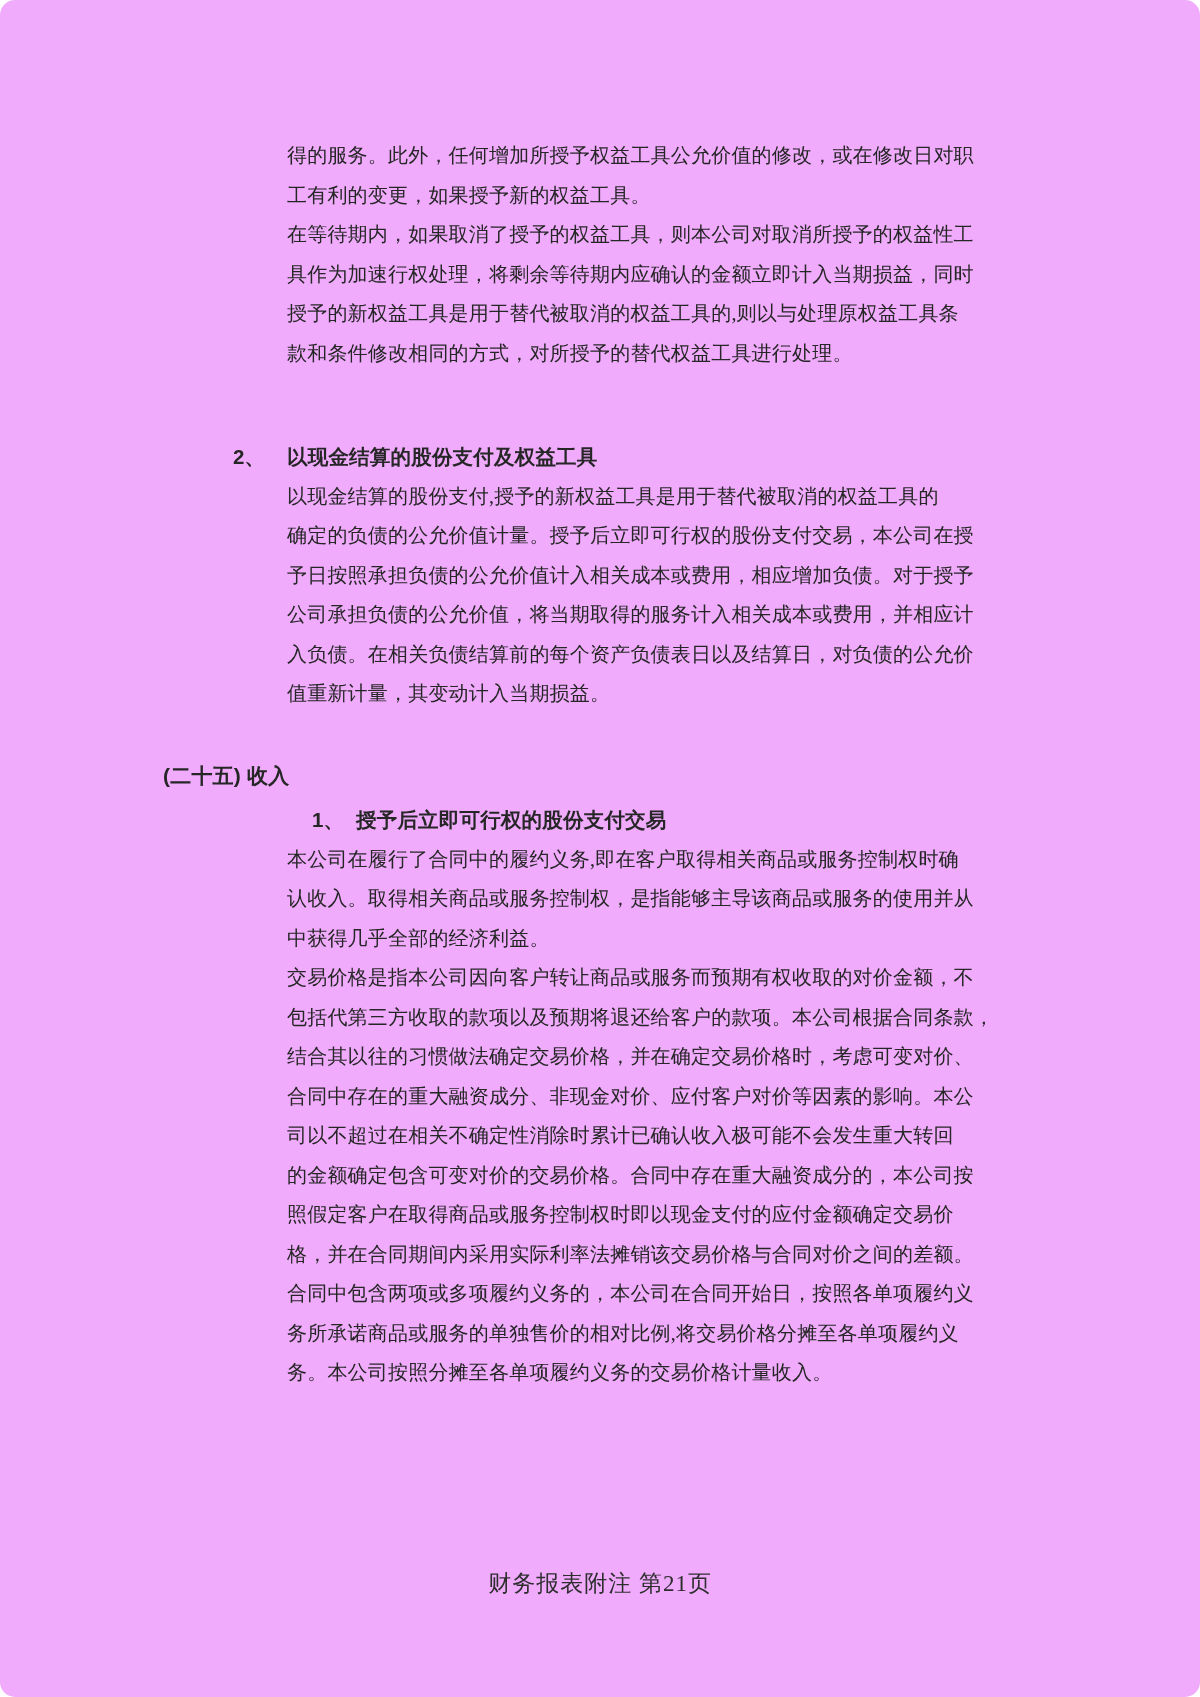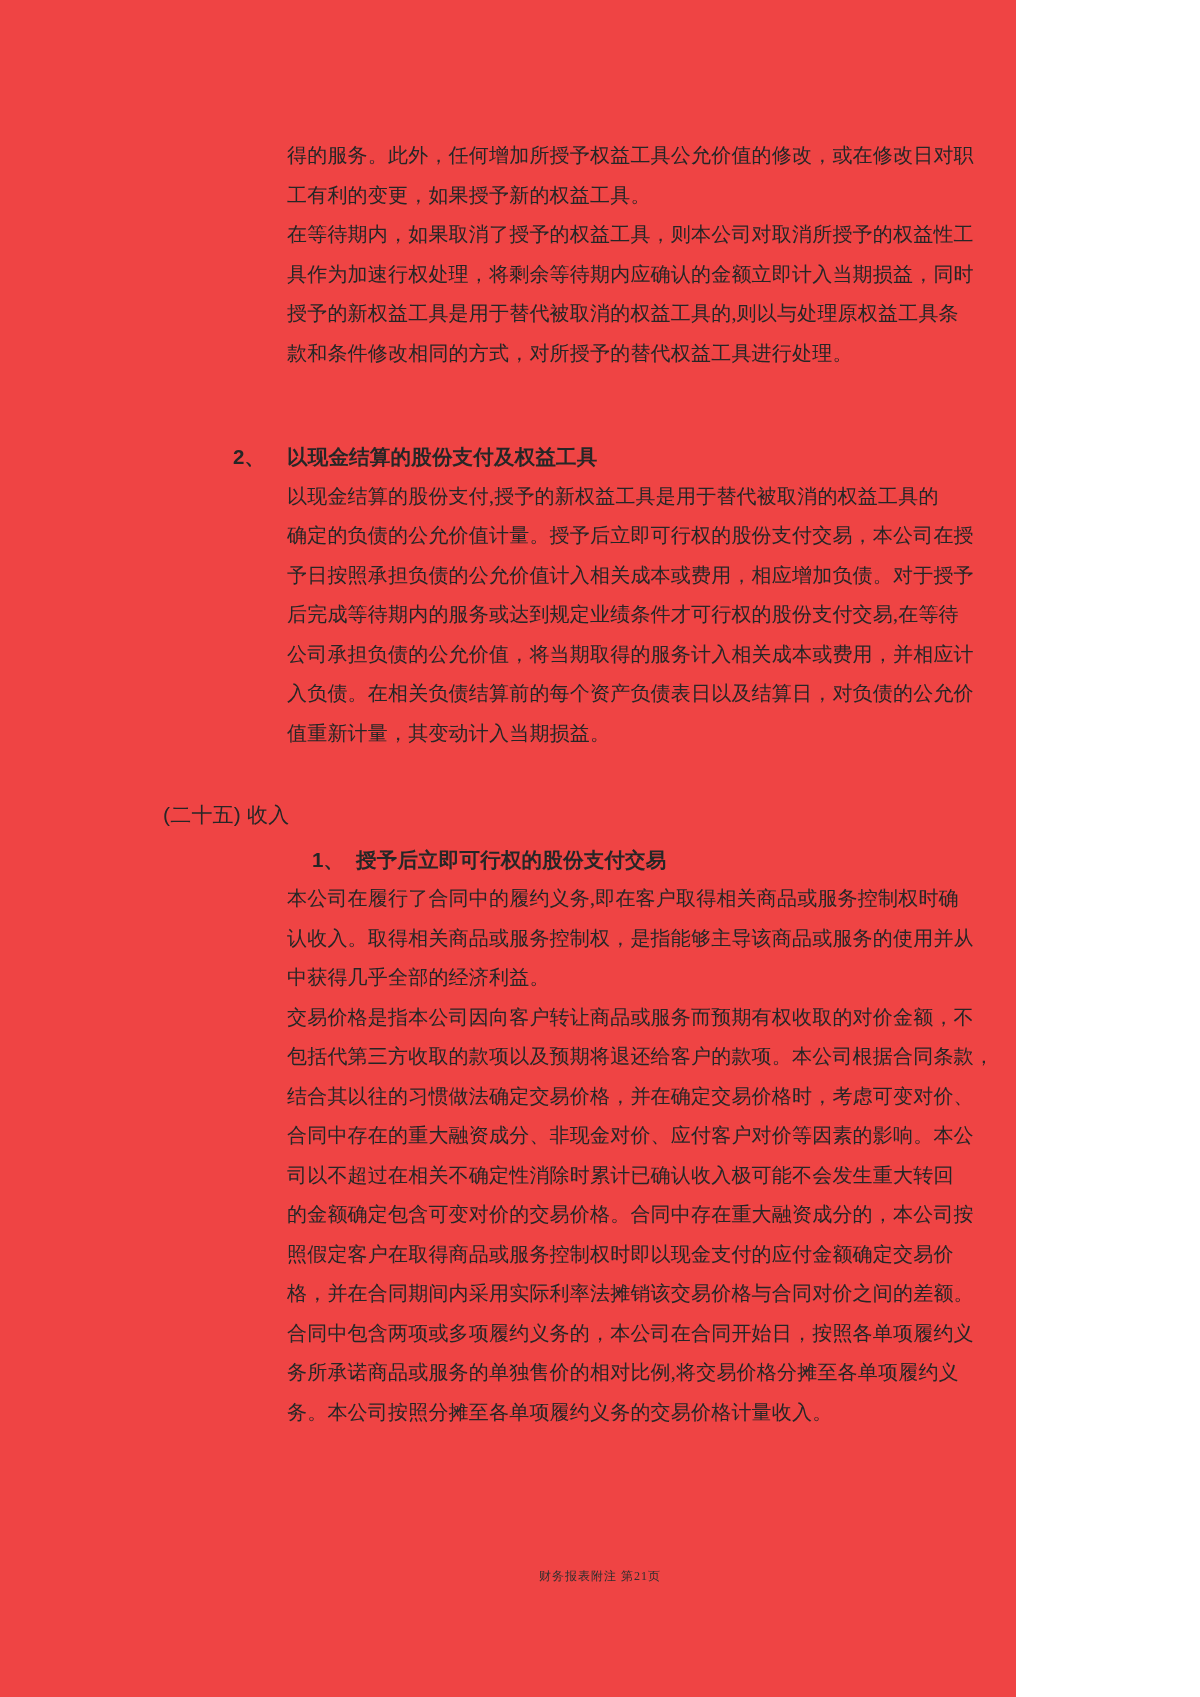--- a/index.html
+++ b/index.html
@@ -2,26 +2,27 @@
 <html><head>
 <meta charset="utf-8">
 <style>
   html, body {
     margin: 0;
     padding: 0;
     background: #ffffff;
   }
   .page {
     position: relative;
-    width: 1016px;
+    width: 1200px;
     height: 1697px;
-    background: #ef4444;
+    background: #f0abfc;
     overflow: hidden;
     font-family: "Liberation Serif", "DejaVu Serif", serif;
     color: #262626;
+    border-radius: 15px;
   }
   .content {
     position: absolute;
     left: 287px;
     top: 0;
     width: 700px;
     padding-top: 136px;
     font-size: 20px;
     line-height: 39.5px;
     letter-spacing: 0.2px;
@@ -42,21 +43,21 @@
   }
   .num-heading .hnum {
     width: 54px;
     margin-left: -54px;
     flex: 0 0 auto;
   }
   
   .section-heading {
     margin-top: 42px;
     margin-left: -124px;
-    font-weight: normal;
+    font-weight: bold;
     font-family: "Liberation Sans", "DejaVu Sans", sans-serif;
     font-size: 21px;
   }
   
   .sub-heading {
     margin-top: 5px;
     margin-left: 25px;
     display: flex;
     font-weight: bold;
     font-family: "Liberation Sans", "DejaVu Sans", sans-serif;
@@ -65,21 +66,21 @@
   .sub-heading .hnum {
     width: 44px;
     flex: 0 0 auto;
   }
   .footer {
     position: absolute;
     top: 1568px;
     left: 0;
     width: 1200px;
     text-align: center;
-    font-size: 12px;
+    font-size: 23px;
     letter-spacing: 1px;
     color: #2e2e2e;
   }
 </style>
 </head>
 <body>
 
 <div class="page">
   <div class="content">
       <div class="para">
@@ -93,21 +94,20 @@
         <div class="line">款和条件修改相同的方式，对所授予的替代权益工具进行处理。</div>
       </div>
       <div class="num-heading">
         <div class="hnum">2、</div>
         <div class="htitle">以现金结算的股份支付及权益工具</div>
       </div>
       <div class="para">
         <div class="line">以现金结算的股份支付,授予的新权益工具是用于替代被取消的权益工具的</div>
         <div class="line">确定的负债的公允价值计量。授予后立即可行权的股份支付交易，本公司在授</div>
         <div class="line">予日按照承担负债的公允价值计入相关成本或费用，相应增加负债。对于授予</div>
-        <div class="line">后完成等待期内的服务或达到规定业绩条件才可行权的股份支付交易,在等待</div>
         <div class="line">公司承担负债的公允价值，将当期取得的服务计入相关成本或费用，并相应计</div>
         <div class="line">入负债。在相关负债结算前的每个资产负债表日以及结算日，对负债的公允价</div>
         <div class="line">值重新计量，其变动计入当期损益。</div>
       </div>
       <div class="section-heading">(二十五) 收入</div>
       <div class="sub-heading">
         <div class="hnum">1、</div>
         <div class="htitle">授予后立即可行权的股份支付交易</div>
       </div>
       <div class="para">

